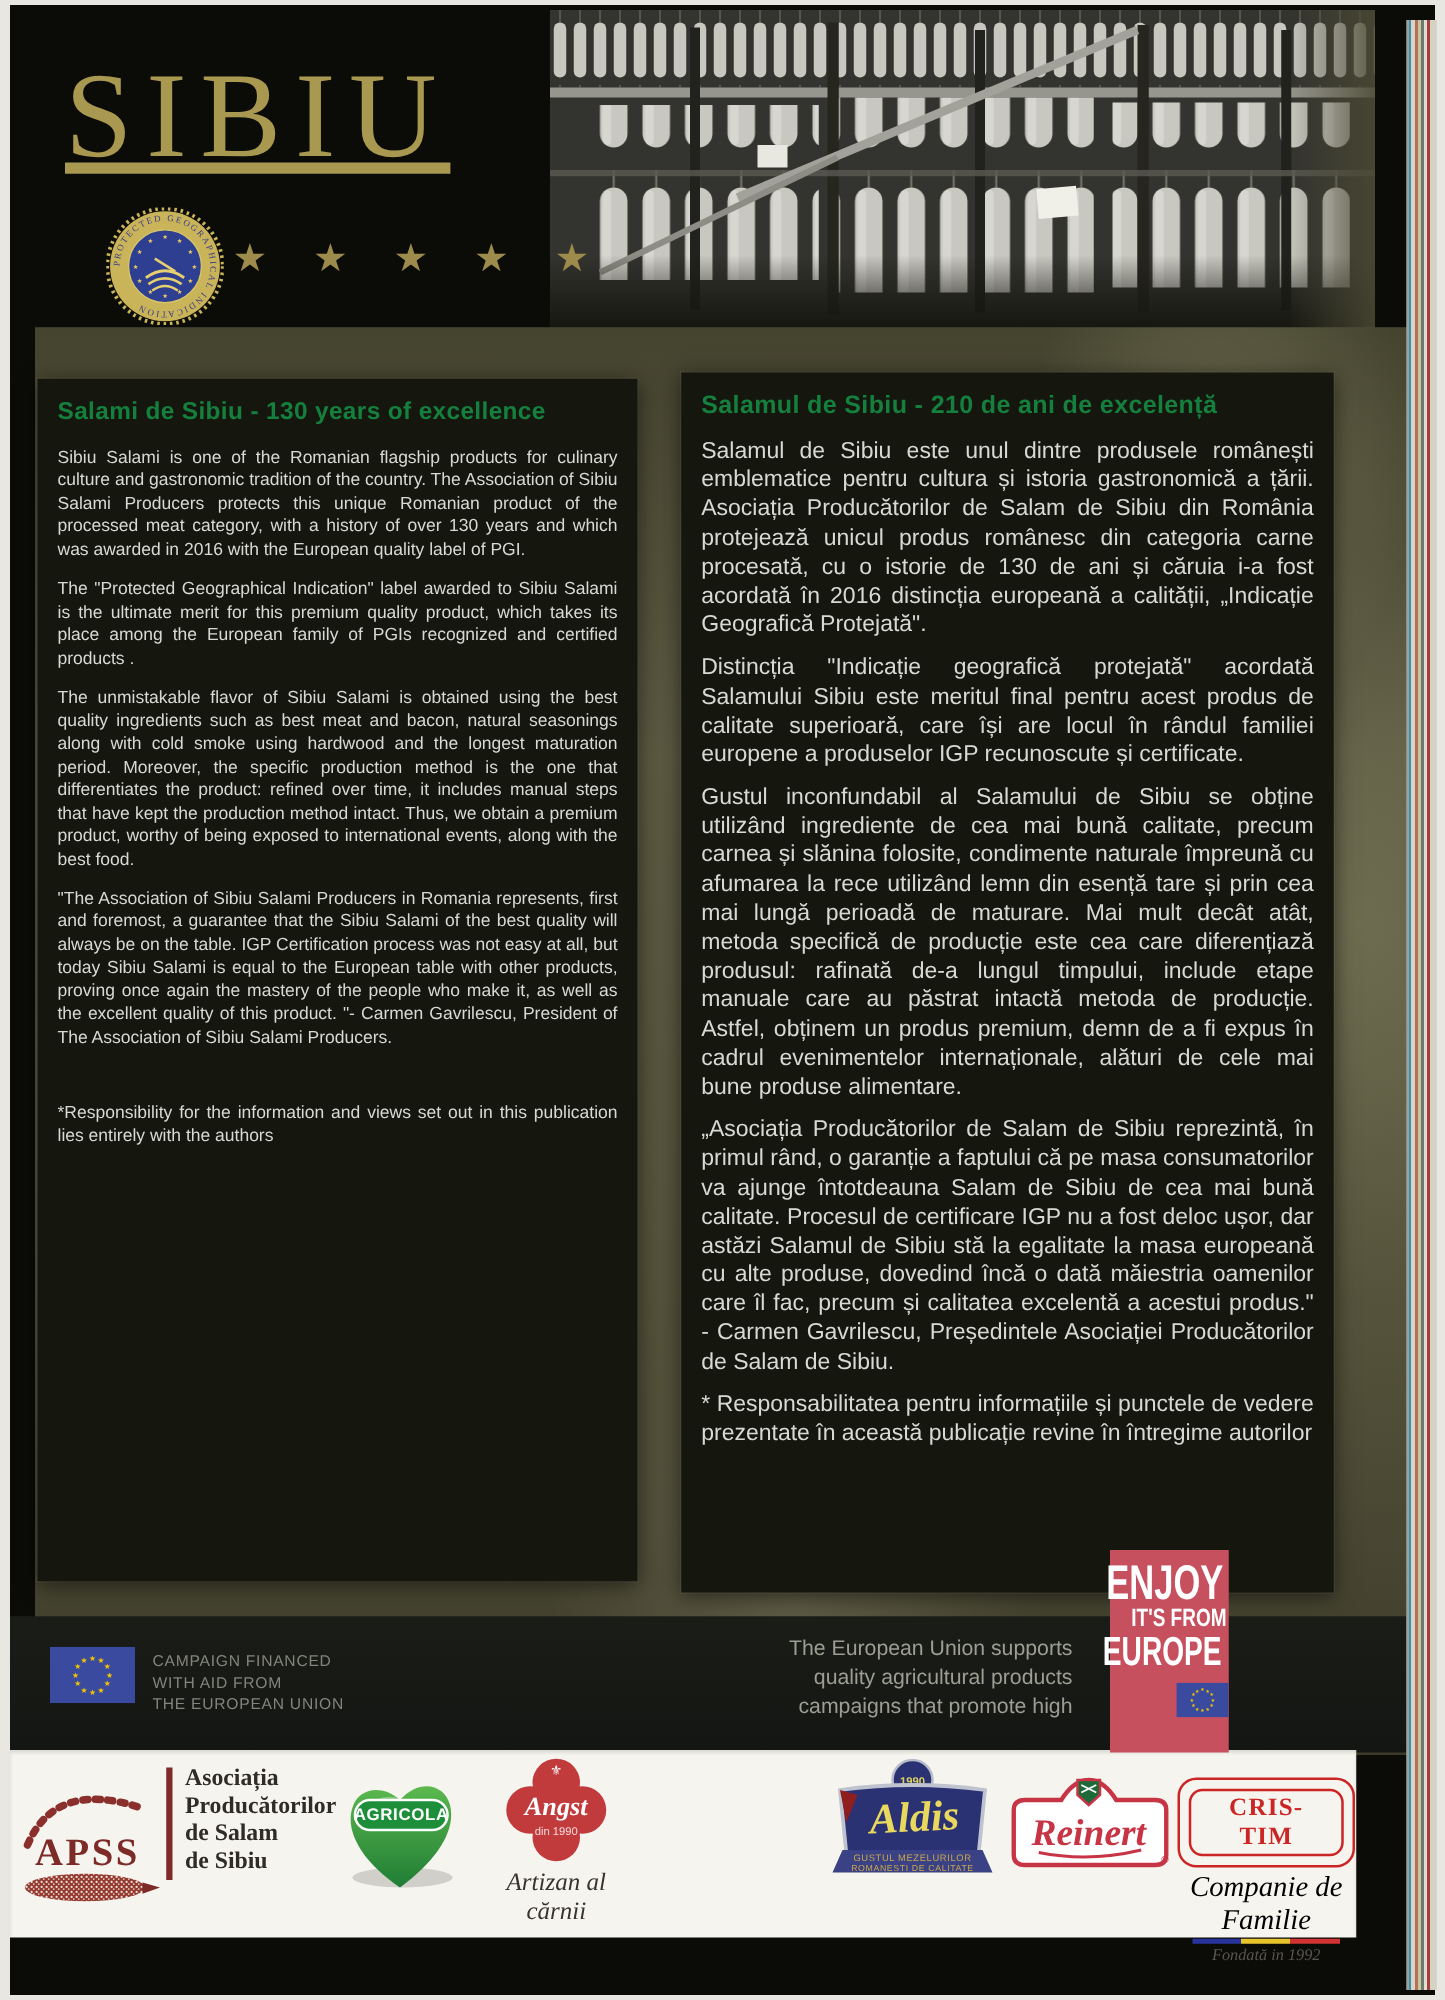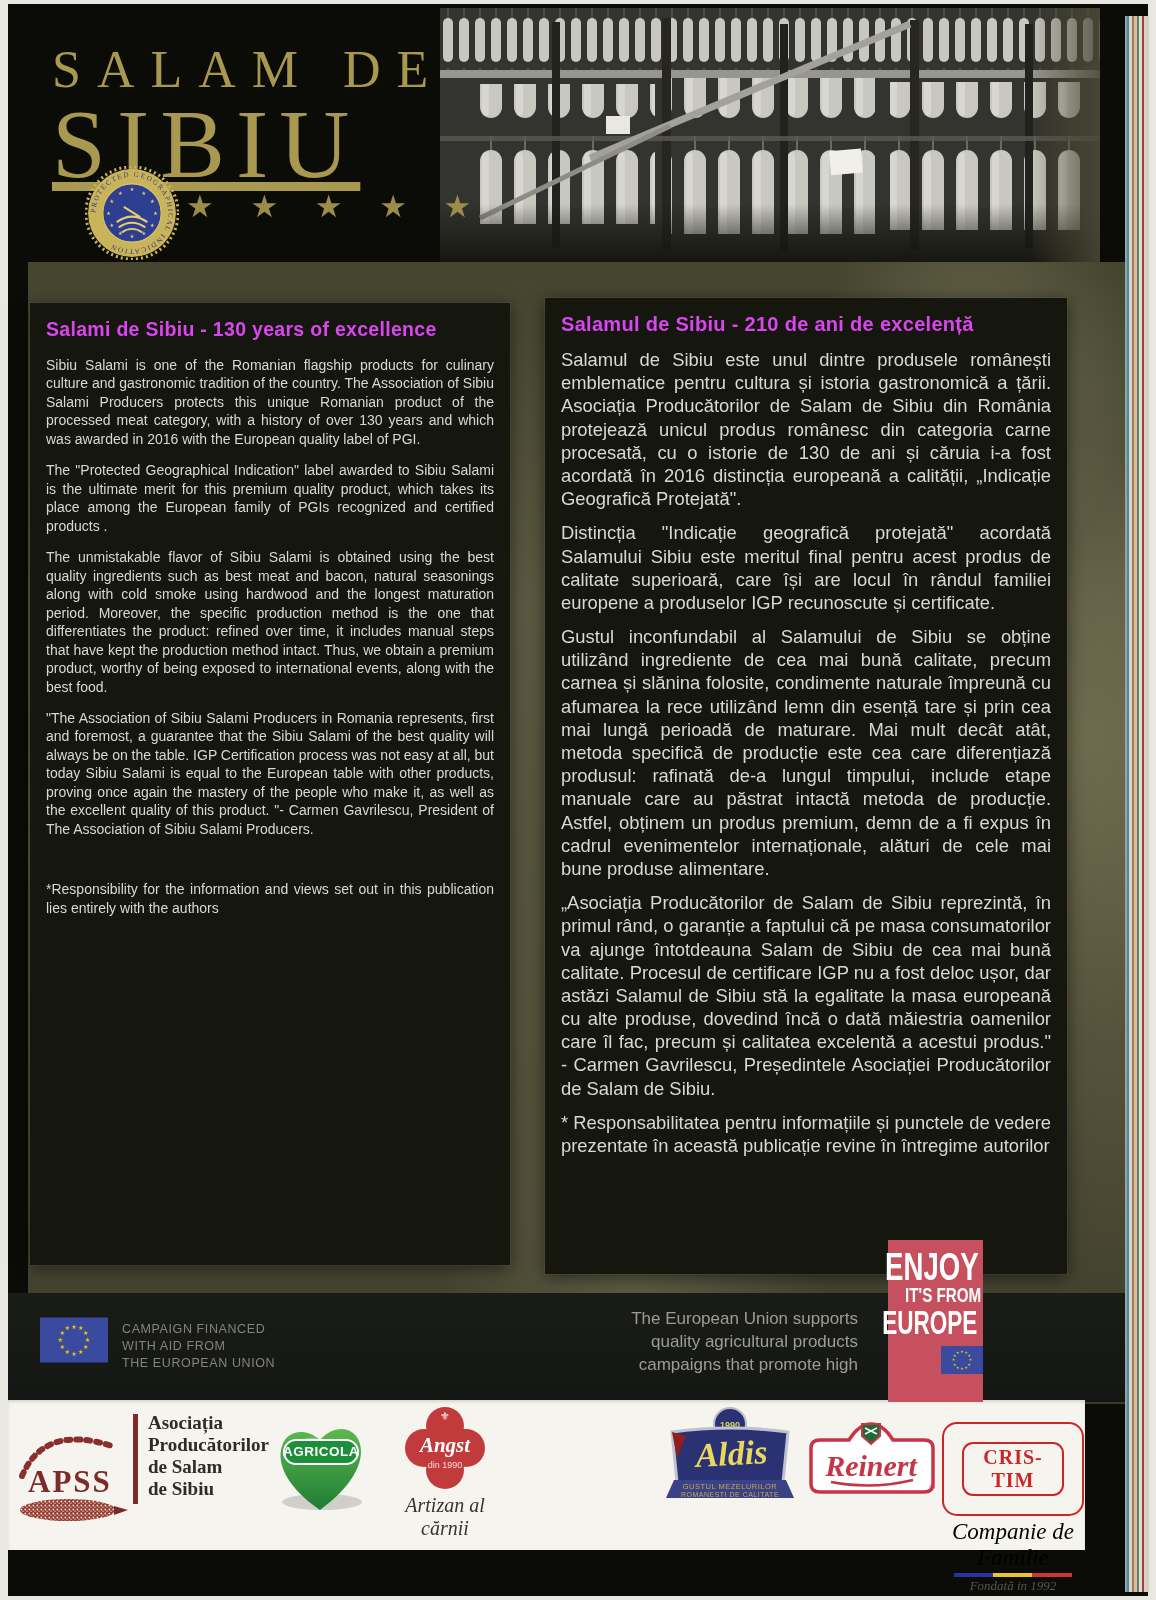--- a/index.html
+++ b/index.html
@@ -28,21 +28,21 @@
       radial-gradient(220px 280px at 8% 55%, rgba(100,98,72,0.5), transparent 70%),
       linear-gradient(180deg,#45442f,#5c5a42 30%,#54523a 70%,#3c3b2a);
   }
 
   
   .textbox{position:absolute;background:#15170f;
     box-shadow:0 0 0 1px rgba(255,255,255,0.05), 0 3px 16px rgba(0,0,0,0.55);
     color:#d9d9d4;}
   .box-left{left:22px;top:299px;width:480px;height:962px;padding:13px 16px;box-sizing:border-box;overflow:hidden;}
   .box-right{left:537px;top:294px;width:522px;height:976px;padding:13px 16px;box-sizing:border-box;overflow:hidden;}
-  .box-title{font-weight:bold;color:#d946ef;letter-spacing:0.3px;margin:2px 0 15px;}
+  .box-title{font-weight:bold;color:#15803d;letter-spacing:0.3px;margin:2px 0 15px;}
   .box-left .box-title{font-size:19.5px;}
   .box-right .box-title{font-size:20px;margin-bottom:12px;}
   .textbox p{margin:0 0 13px;text-align:justify;}
   .box-left p{font-size:14px;line-height:1.32;}
   .box-right p{font-size:18.4px;line-height:1.26;margin-bottom:11px;}
   .footnote-en{margin-top:42px !important;}
 
   
   .footer-band{position:absolute;left:0;top:1289px;width:1117px;height:109px;
     background:linear-gradient(180deg,#1a1c18,#141613);}
@@ -69,21 +69,21 @@
     font-weight:bold;font-size:19px;line-height:22px;color:#2f2b27;}
   .agricola-logo{position:absolute;left:262px;top:14px;}
   .angst-block{position:absolute;left:372px;top:6px;width:130px;text-align:center;}
   .angst-tagline{font-family:"Liberation Serif",serif;font-style:italic;font-size:20px;color:#39332e;margin-top:0;}
   .scandia-block{position:absolute;left:500px;top:28px;display:flex;align-items:center;}
   .scandia-word{font-family:"Liberation Serif",serif;font-style:italic;font-weight:bold;
     font-size:31px;color:#c5394e;}
   .aldis-logo{position:absolute;left:652px;top:2px;}
   .reinert-logo{position:absolute;left:795px;top:20px;}
   .cristim-block{position:absolute;left:934px;top:22px;width:142px;text-align:center;}
-  .cristim-box{border:2px solid #cc2525;border-radius:15px;padding:18px;display:inline-block;}
+  .cristim-box{border:2px solid #cc2525;border-radius:15px;padding:7px;display:inline-block;}
   .cristim-inner{border:2px solid #cc2525;border-radius:11px;padding:2px 10px;
     font-family:"Liberation Serif",serif;font-weight:bold;font-size:20px;letter-spacing:1px;color:#cc2525;}
   .cristim-script{font-family:"Liberation Serif",serif;font-style:italic;font-size:23px;color:#000000;margin-top:3px;}
   .cristim-tricolor{width:118px;height:4px;margin:2px auto 1px;
     background:linear-gradient(90deg,#28339e 0 33%,#e8c52c 33% 66%,#d23333 66%);}
   .cristim-founded{font-family:"Liberation Serif",serif;font-style:italic;font-size:13px;color:#5a554f;}
 
   
   .page-edges{position:absolute;left:1117px;top:12px;width:24px;height:1576px;
     background:repeating-linear-gradient(90deg,
@@ -152,21 +152,20 @@
     <line x1="40" y1="210" x2="230" y2="118" stroke="#8e8d85" stroke-width="5"></line>
     <g transform="rotate(-5 405 155)">
         <rect x="390" y="142" width="32" height="24" fill="#f1f0e8"></rect>
       </g>
     <rect x="166" y="108" width="24" height="18" fill="#e9e8e0"></rect>
     <rect x="0" y="196" width="660" height="62" fill="url(#photoFade)"></rect>
     <rect x="590" y="0" width="70" height="258" fill="url(#oliveFade)"></rect>
   </svg>
 
   <div class="wordmark">
-    <div class="wm1">SALAM DE</div>
     <div class="wm2">SIBIU</div>
   </div>
 
   <svg class="pgi-badge" viewBox="0 0 92 92">
     <circle cx="46" cy="46" r="45.2" fill="none" stroke="#c9b45a" stroke-width="3" stroke-dasharray="2 3"></circle>
     <circle cx="46" cy="46" r="43" fill="#c9b45a"></circle>
     <path id="pgiring" d="M46 46 m -35.5 0 a 35.5 35.5 0 1 1 71 0 a 35.5 35.5 0 1 1 -71 0" fill="none"></path>
     <text font-size="7" fill="#3a3a85" letter-spacing="1.5" font-family="Liberation Serif,serif">
       <textPath href="#pgiring">PROTECTED GEOGRAPHICAL INDICATION</textPath>
     </text>

